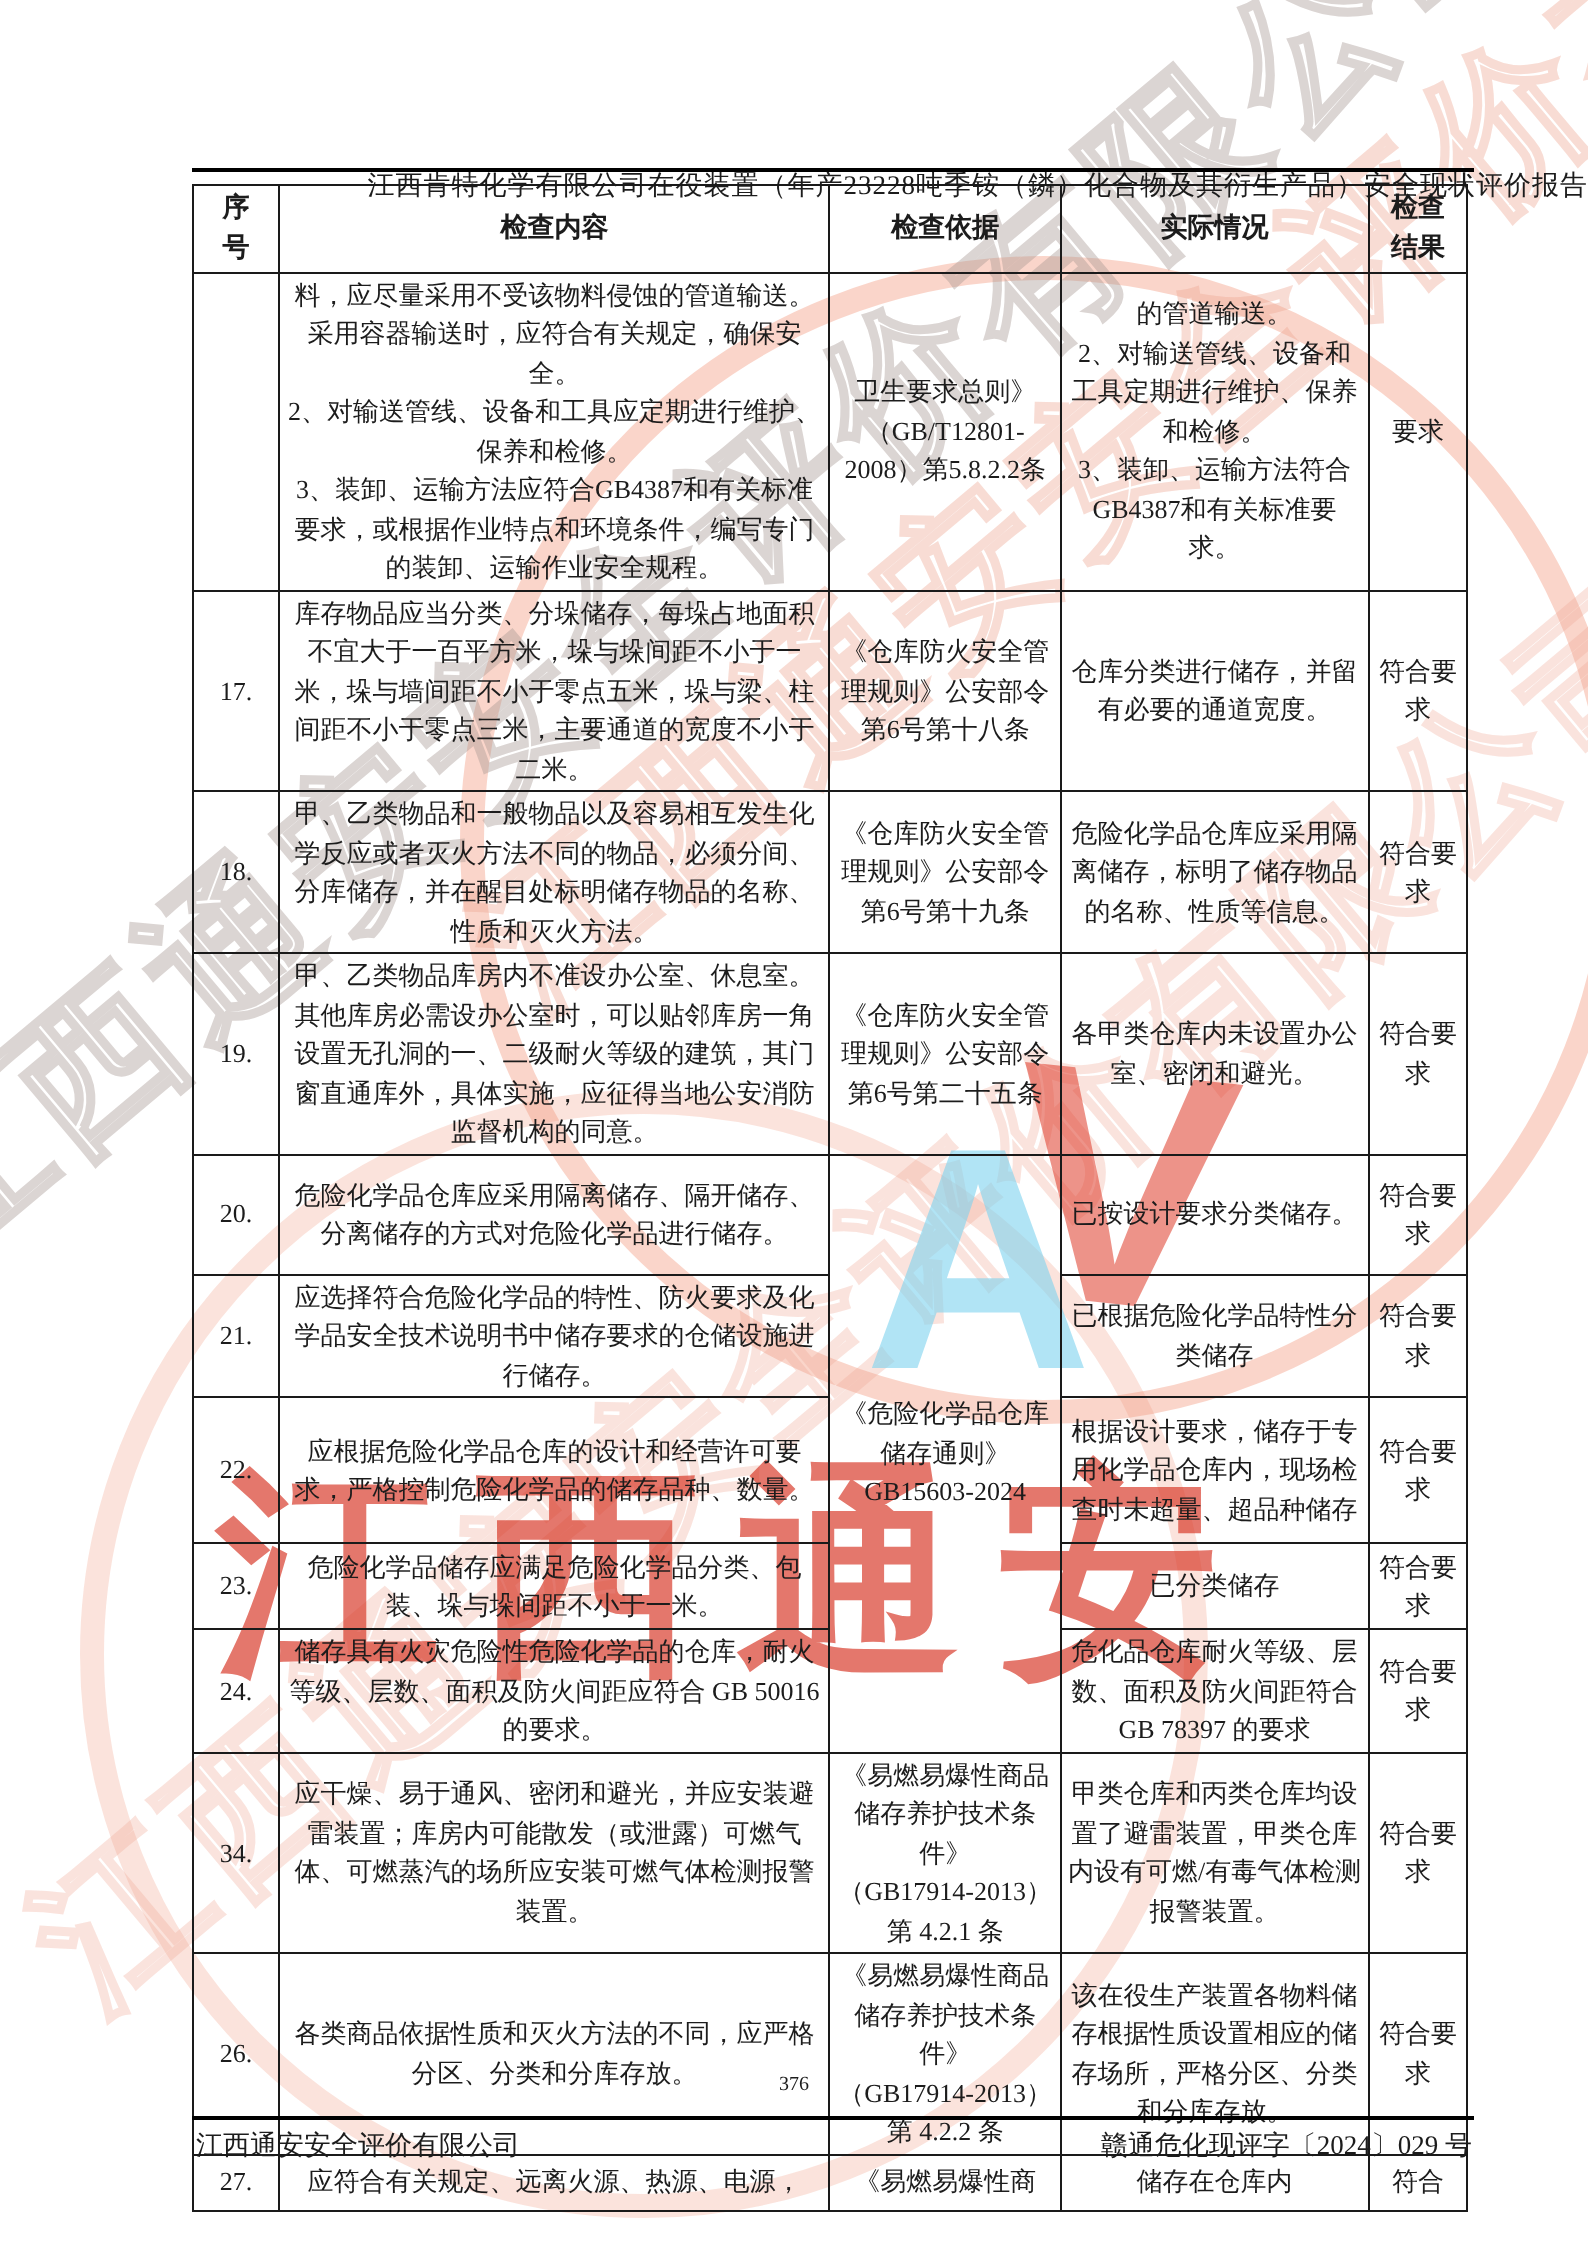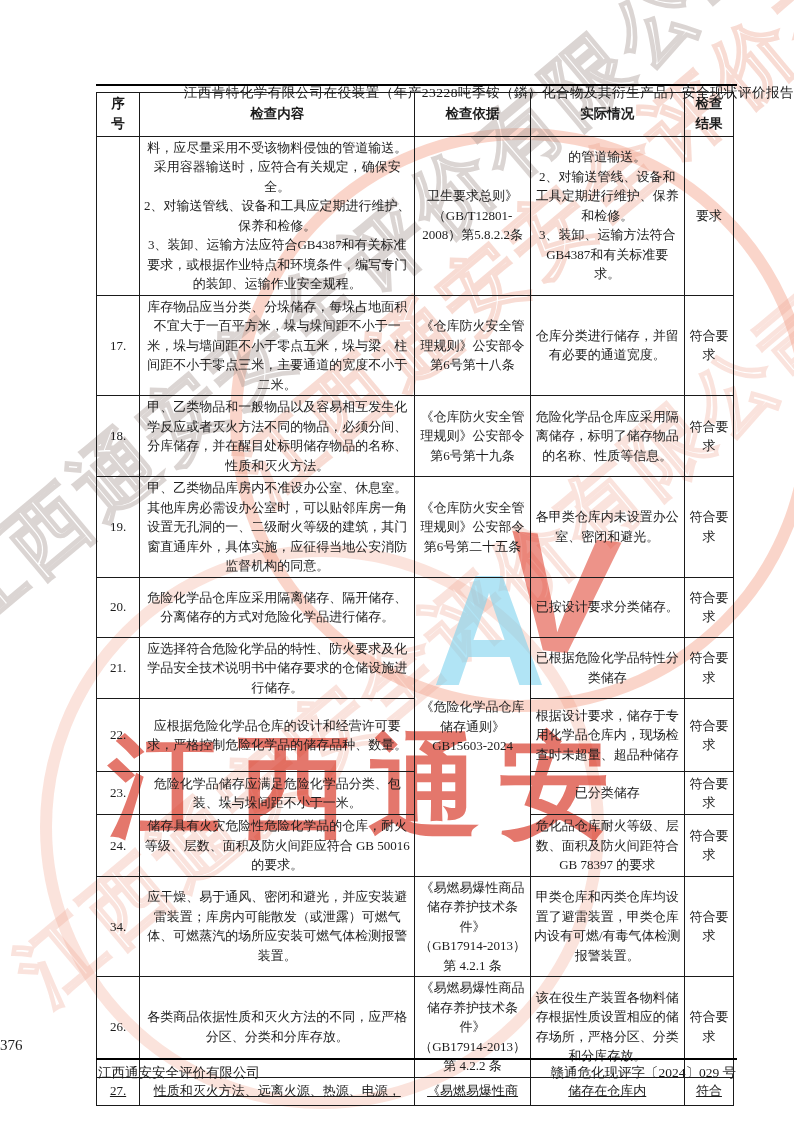--- a/index.html
+++ b/index.html
@@ -64,21 +64,21 @@
     white-space:pre-line;
     font-weight:normal;
   }
   table.checklist th{font-weight:bold;font-size:13.5px;}
   .col-no{width:43px;}
   .col-content{width:275px;}
   .col-basis{width:115px;}
   .col-actual{width:154px;}
   .col-result{width:49px;}
   
-  .page-number{position:absolute;top:1037px;left:0;width:100%;font-size:15px;}
+  .page-number{position:absolute;top:1037px;left:0;width:100%;text-align:center;font-size:10px;}
   .footer-rule{position:absolute;top:1058px;left:96px;width:641px;height:1.6px;background:#000;}
   .footer-company{position:absolute;top:1064px;left:98px;font-size:13.5px;}
   .footer-docnum{position:absolute;top:1064px;right:58px;font-size:13.5px;font-weight:normal;}
 </style>
 </head>
 <body>
 
 <div class="page">
 
   <div class="wm-layer">
@@ -200,23 +200,23 @@
 
         <tr style="height:87px;">
           <td>26.</td>
           <td>各类商品依据性质和灭火方法的不同，应严格分区、分类和分库存放。</td>
           <td>《易燃易爆性商品储存养护技术条件》
 （GB17914-2013）第 4.2.2 条</td>
           <td>该在役生产装置各物料储存根据性质设置相应的储存场所，严格分区、分类和分库存放。</td>
           <td>符合要求</td>
         </tr>
 
-        <tr style="height:28px;text-decoration:underline;">
+        <tr style="height:28px;">
           <td>27.</td>
-          <td>性质和灭火方法、远离火源、热源、电源，</td>
+          <td>应符合有关规定、远离火源、热源、电源，</td>
           <td>《易燃易爆性商</td>
           <td>储存在仓库内</td>
           <td>符合</td>
         </tr>
       </tbody>
     </table>
 
     <div class="page-number">376</div>
     <div class="footer-rule"></div>
     <div class="footer-company">江西通安安全评价有限公司</div>

